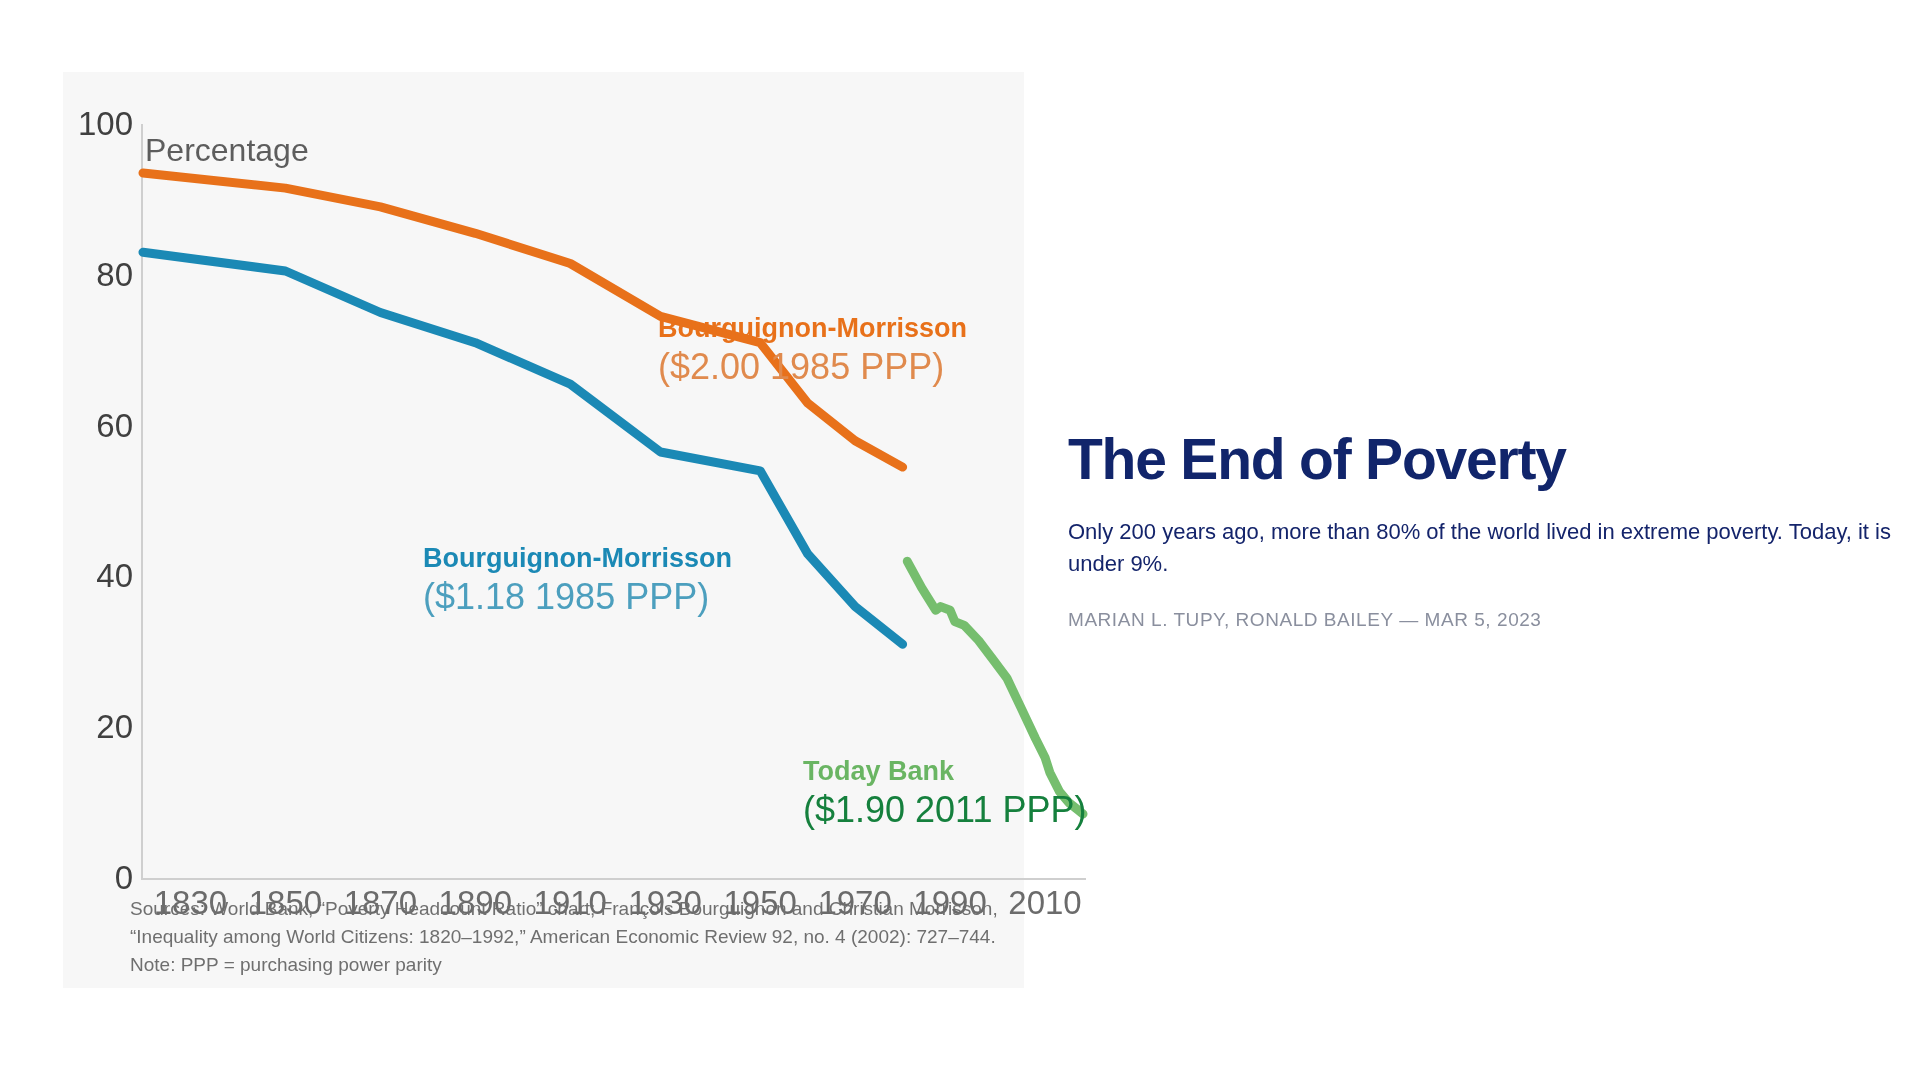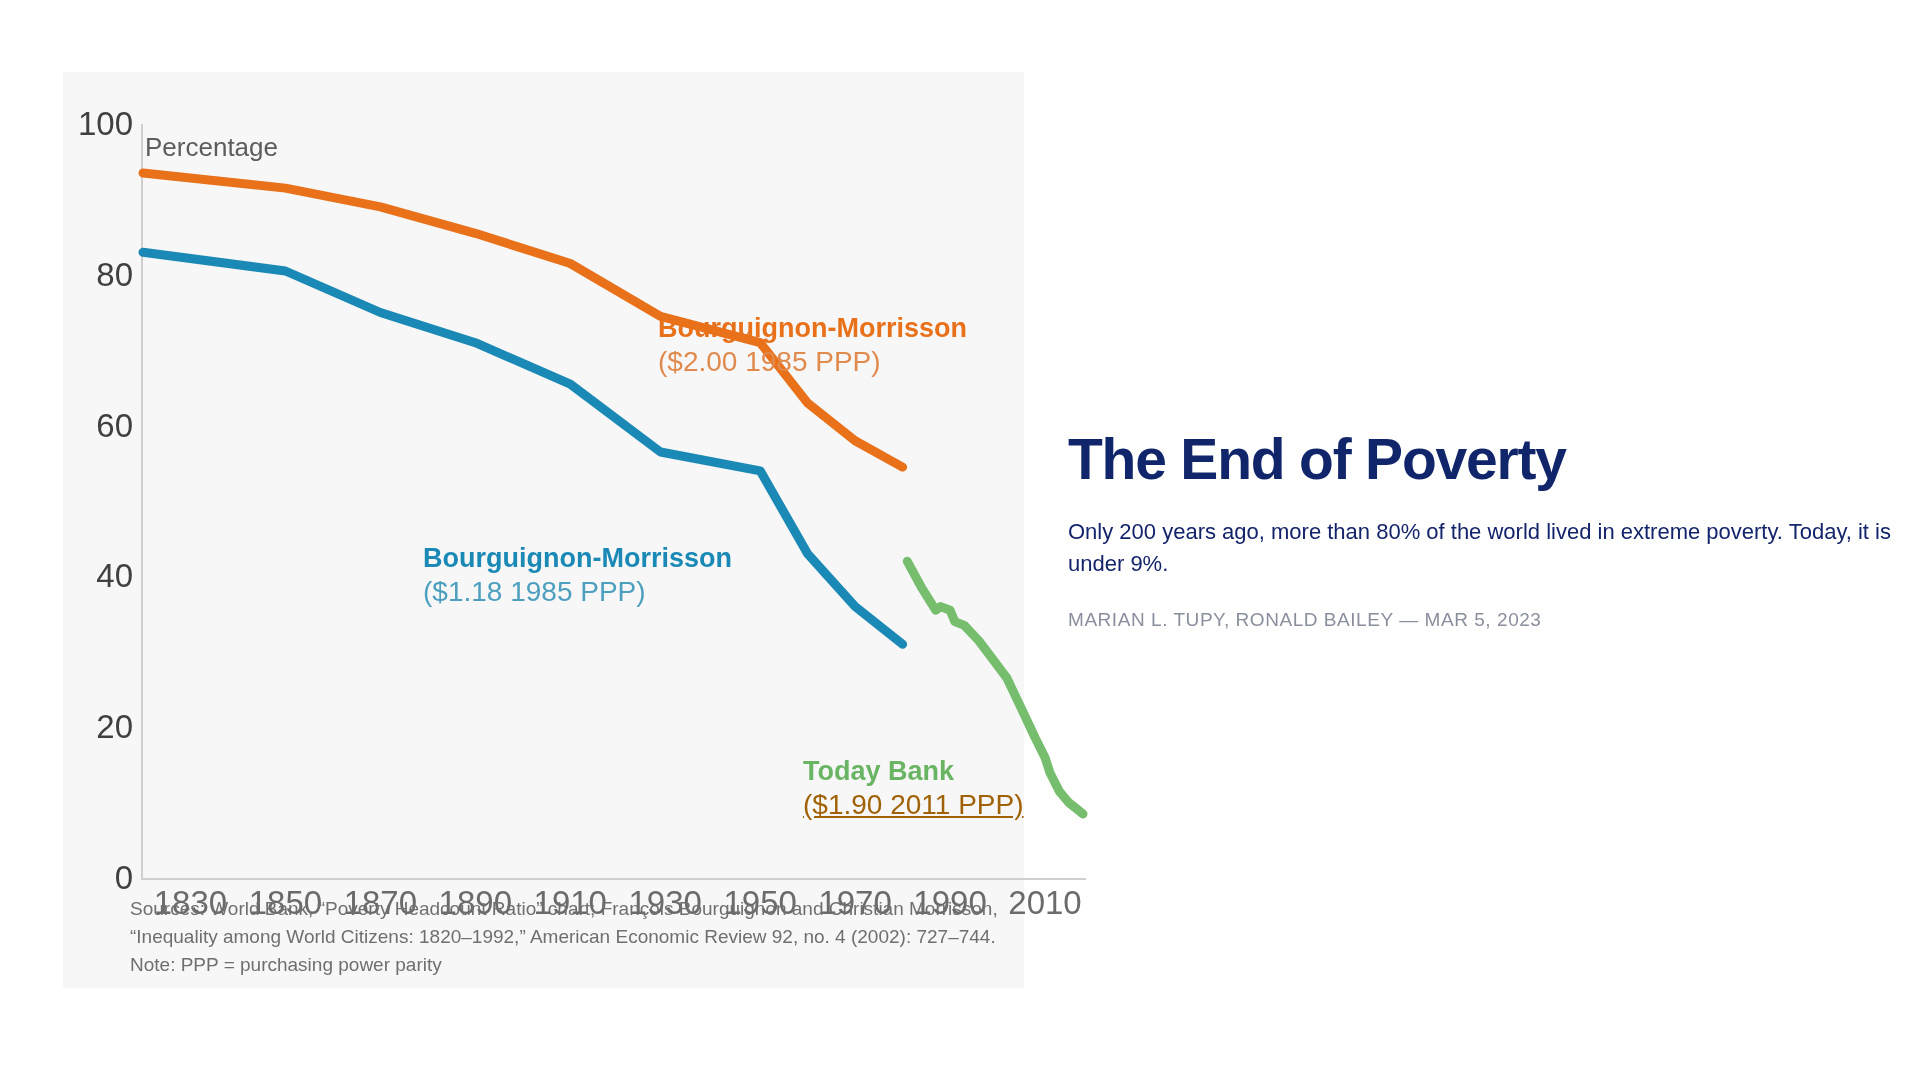--- a/index.html
+++ b/index.html
@@ -32,21 +32,21 @@
     font-size: 29px;
     font-weight: bold;
     color: #3d3d3d;
     letter-spacing: -0.2px;
     white-space: nowrap;
   }
   #chart-subtitle {
     position: absolute;
     left: 82px;
     top: 60px;
-    font-size: 26px;
+    font-size: 32px;
     font-weight: normal;
     color: #5d5d5d;
     white-space: nowrap;
   }
   #axis-y {
     position: absolute;
     left: 78px;
     top: 52px;
     width: 2px;
     height: 754px;
@@ -109,34 +109,34 @@
     white-space: nowrap;
     line-height: 1.22;
   }
   .series-label .name {
     display: block;
     font-weight: bold;
     font-size: 27px;
   }
   .series-label .sub {
     display: block;
-    font-size: 28px;
+    font-size: 36px;
     font-weight: normal;
   }
   #label-orange { left: 595px; top: 240px; }
   #label-orange .name { color: #e8711a; }
   #label-orange .sub  { color: #e08a4d; }
 
   #label-blue { left: 360px; top: 470px; }
   #label-blue .name { color: #1b89b5; }
   #label-blue .sub  { color: #4c9fbe; }
 
   #label-green { left: 740px; top: 683px; }
   #label-green .name { color: #6ab563; }
-  #label-green .sub  { color: #a16207; text-decoration: underline; }
+  #label-green .sub  { color: #15803d; }
 
   #chart-sources {
     position: absolute;
     left: 67px;
     top: 823px;
     width: 875px;
     font-size: 19px;
     line-height: 1.47;
     color: #6f6f6f;
   }

